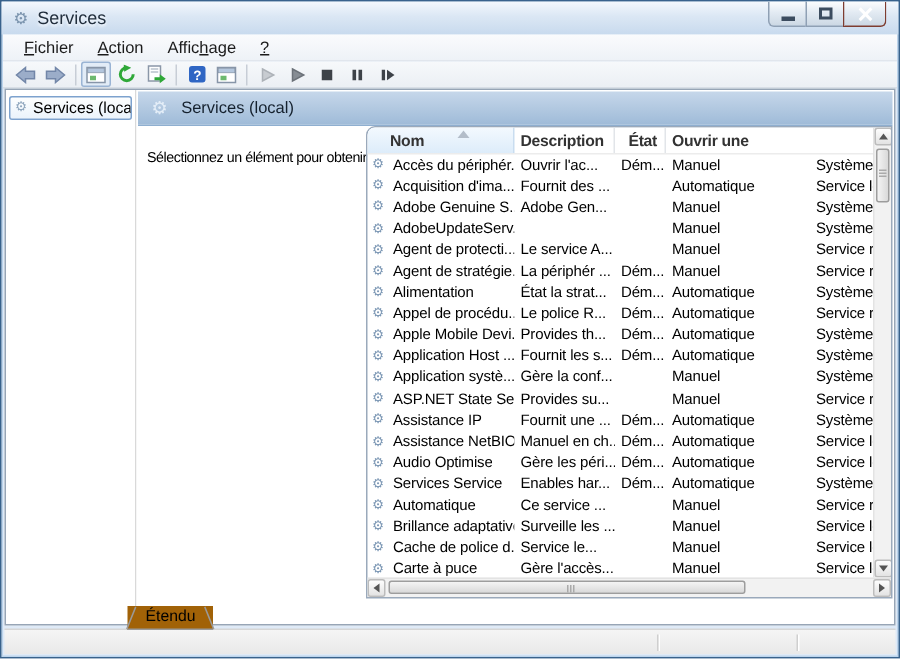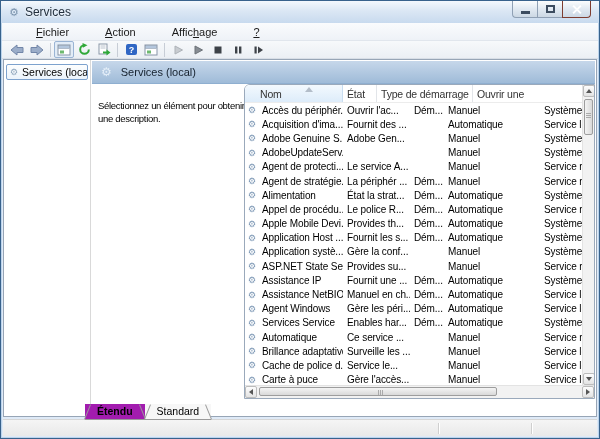--- a/index.html
+++ b/index.html
@@ -39,21 +39,21 @@
   }
   .glyph-close::before { transform: rotate(45deg); }
   .glyph-close::after { transform: rotate(-45deg); }
   
   .menubar {
     position: absolute; top: 22px; left: 1px; right: 1px; height: 18px;
     background: linear-gradient(#fafbfd, #eef2f7);
     border-bottom: 1px solid #e1e6ed;
     display: flex; align-items: center; padding-left: 6px;
   }
-  .menu-item { padding: 2px 8px; color: #1b1b1b; margin-left: 20px; }
+  .menu-item { padding: 2px 8px; color: #1b1b1b; }
   
   .toolbar {
     position: absolute; top: 40px; left: 1px; right: 1px; height: 18px;
     background: linear-gradient(#f7f9fb, #ebeff4);
     border-bottom: 1px solid #d8dee6;
     display: flex; align-items: center; padding-left: 5px;
   }
   .tbtn { width: 20px; height: 17px; display: flex; align-items: center; justify-content: center; }
   .tbtn.pressed { border: 1px solid #9ab4d4; background: #e2ecf7; border-radius: 2px; }
   .tsep { width: 1px; height: 14px; background: #c7cdd6; margin: 0 3px; }
@@ -85,28 +85,28 @@
   .listpanel {
     position: absolute; top: 24px; left: 153px; right: 1px; bottom: 17px;
     background: #fff; border: 1px solid #9aa9bb; border-radius: 6px 0 0 0;
     overflow: hidden; z-index: 2;
   }
   .lheader {
     position: absolute; top: 0; left: 0; right: 12px; height: 18px;
     display: flex; border-bottom: 1px solid #ececec; background: #fff;
   }
   .hc { border-right: 1px solid #e2e5e9; padding: 3px 0 0 4px; color: #333;
-        font-size: 10.5px; letter-spacing: -0.2px; white-space: nowrap; overflow: hidden; position: relative; }
+        font-size: 10.5px; letter-spacing: -0.2px; white-space: nowrap; overflow: hidden; position: relative; font-weight: bold; }
   .hc-nom { width: 98px; padding-left: 15px;
             background: linear-gradient(#f3f9fe, #ddecfa); border-right: 1px solid #c9ddf0; }
   .sort-arrow { position: absolute; left: 60px; top: 2px; width: 0; height: 0;
                 border-left: 4px solid transparent; border-right: 4px solid transparent;
                 border-bottom: 5px solid #b3bdc9; }
   .hc-desc { width: 67px; }
-  .hc-etat { width: 34px; }
+  .hc-etat { width: 34px; text-align: center; }
   .hc-type { width: 96px; }
   .hc-logon { flex: 1; border-right: none; }
   .lbody { position: absolute; top: 18px; left: 0; right: 12px; bottom: 13px; overflow: hidden; }
   .lrow { display: flex; height: 14.2px; align-items: center; }
   .cell { height: 100%; display: flex; align-items: center; overflow: hidden; white-space: nowrap;
           font-size: 10px; letter-spacing: -0.1px; color: #000; }
   .c-nom { width: 98px; padding-left: 3px; gap: 3px; }
   .c-nom .txt { overflow: hidden; white-space: nowrap; }
   .gear { font-family: "DejaVu Sans", sans-serif; font-size: 9px; color: #7d98b5; width: 11px; flex: none; }
   .c-desc { width: 67px; padding-left: 4px; }
@@ -134,21 +134,21 @@
   .vthumb { position: absolute; top: 14px; left: 1px; width: 9px; height: 36px;
             background: linear-gradient(90deg, #f4f4f4, #d9d9d9); border: 1px solid #9d9d9d; border-radius: 2px; }
   .vthumb .grip { margin: 13px auto 0; width: 5px; border-top: 1px solid #aaa; box-shadow: 0 2px 0 #aaa, 0 4px 0 #aaa; height: 1px; }
   .hthumb { position: absolute; left: 14px; top: 1px; width: 238px; height: 9px;
             background: linear-gradient(#f4f4f4, #d9d9d9); border: 1px solid #9d9d9d; border-radius: 2px; }
   .hthumb .grip { margin: 2px auto 0; height: 5px; width: 1px; border-left: 1px solid #aaa; box-shadow: 2px 0 0 #aaa, 4px 0 0 #aaa; }
   
   .tabs { position: absolute; left: 84px; top: 403px; height: 16px; display: flex; z-index: 3; }
   .tab { position: relative; padding: 1px 12px 0 12px; font-size: 10.5px; color: #000;
          background: #f7f7f7; border-bottom: 1px solid #9a9a9a; }
-  .tab.active { background: #a21caf; font-weight: bold; }
+  .tab.active { background: #a16207; }
   .tab::before, .tab::after { content: ""; position: absolute; top: 0; width: 1px; height: 16px; background: #9a9a9a; }
   .tab::before { left: 2px; transform: rotate(22deg); }
   .tab::after { right: 2px; transform: rotate(-22deg); }
   
   .statusbar { position: absolute; left: 2px; right: 2px; bottom: 2px; height: 17px;
                background: linear-gradient(#f5f5f5, #e9e9e9); border-top: 1px solid #d6d6d6; }
   .status-div { position: absolute; top: 3px; height: 11px; border-left: 1px solid #cfcfcf; border-right: 1px solid #ffffff; }
   svg { display: block; }
 </style>
 </head>
@@ -263,31 +263,30 @@
         <span>Services (local)</span>
       </div>
     </div>
     <div class="main">
       <div class="band">
         <span class="band-icon">⚙</span>
         <span class="band-title">Services (local)</span>
       </div>
       <div class="hint">
         <div>Sélectionnez un élément pour obtenir</div>
-        <div>une description.</div>
       </div>
 
       <div class="listpanel">
         <div class="lheader">
           <div class="hc hc-nom">
             <span>Nom</span>
             <span class="sort-arrow"></span>
           </div>
+          <div class="hc hc-desc"><span>Description</span></div>
           <div class="hc hc-etat"><span>État</span></div>
-          <div class="hc hc-type"><span>Type de démarrage</span></div>
           <div class="hc hc-logon"><span>Ouvrir une</span></div>
         </div>
 
         <div class="lbody">
             <div class="lrow">
     <span class="cell c-nom">
       <span class="gear">⚙</span>
       <span class="txt">Accès du périphér...</span>
     </span>
     <span class="cell c-desc">Ouvrir l'ac...</span>
@@ -421,21 +420,21 @@
       <span class="txt">Assistance NetBIO...</span>
     </span>
     <span class="cell c-desc">Manuel en ch...</span>
     <span class="cell c-etat">Dém...</span>
     <span class="cell c-type">Automatique</span>
     <span class="cell c-logon">Service loc</span>
   </div>
             <div class="lrow">
     <span class="cell c-nom">
       <span class="gear">⚙</span>
-      <span class="txt">Agent Windows</span>
+      <span class="txt">Audio Optimise</span>
     </span>
     <span class="cell c-desc">Gère les péri...</span>
     <span class="cell c-etat">Dém...</span>
     <span class="cell c-type">Automatique</span>
     <span class="cell c-logon">Service loc</span>
   </div>
             <div class="lrow">
     <span class="cell c-nom">
       <span class="gear">⚙</span>
       <span class="txt">Services Service</span>
@@ -508,20 +507,19 @@
           <div class="sbtn right">
               <span class="tri-right"></span>
             </div>
         </div>
       </div>
     </div>
   </div>
 
   <div class="tabs">
     <div class="tab active"><span>Étendu</span></div>
-    <div class="tab"><span>Standard</span></div>
   </div>
 
   <div class="statusbar">
     <span class="status-div" style="left:435px;"></span>
     <span class="status-div" style="left:528px;"></span>
   </div>
 </div>
 
 </body></html>

